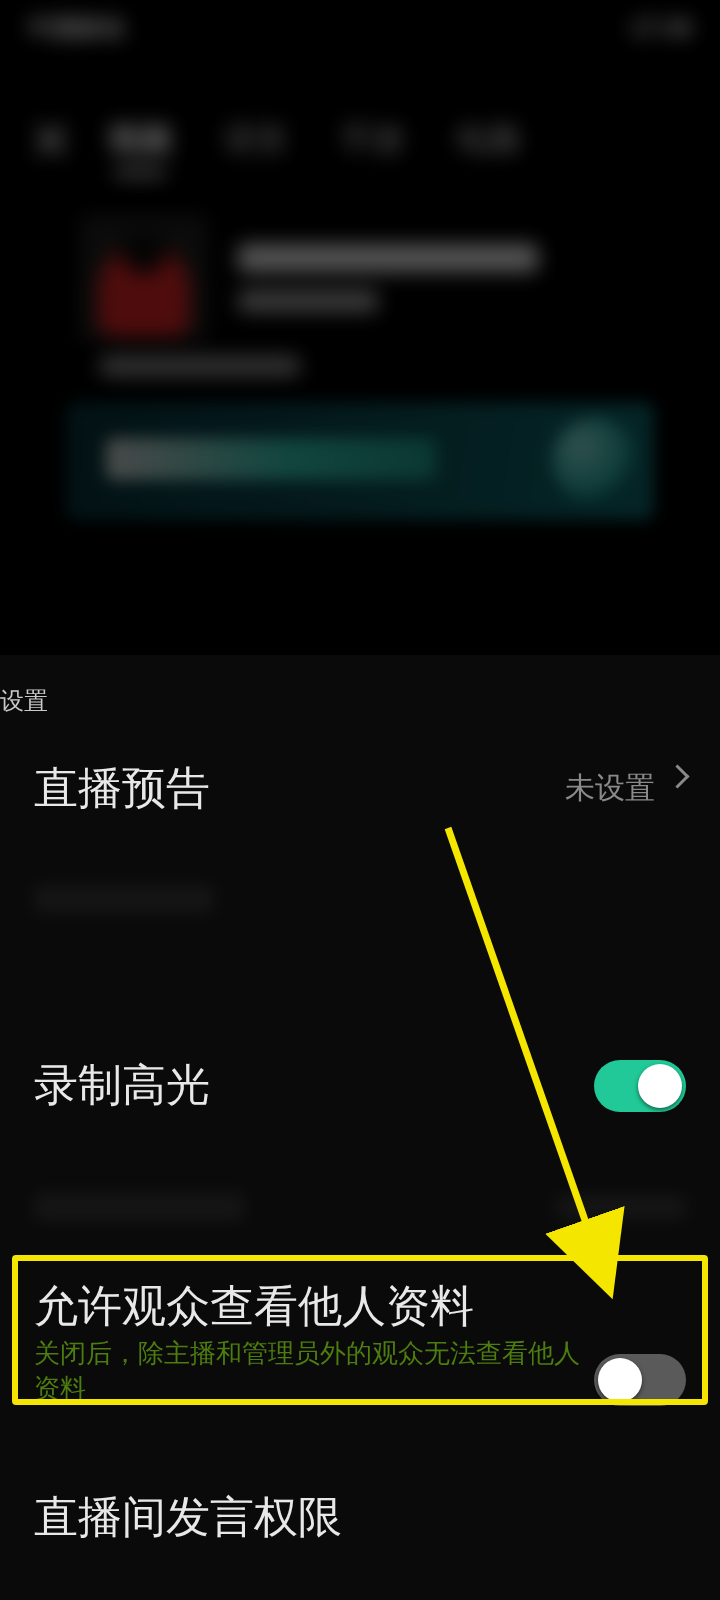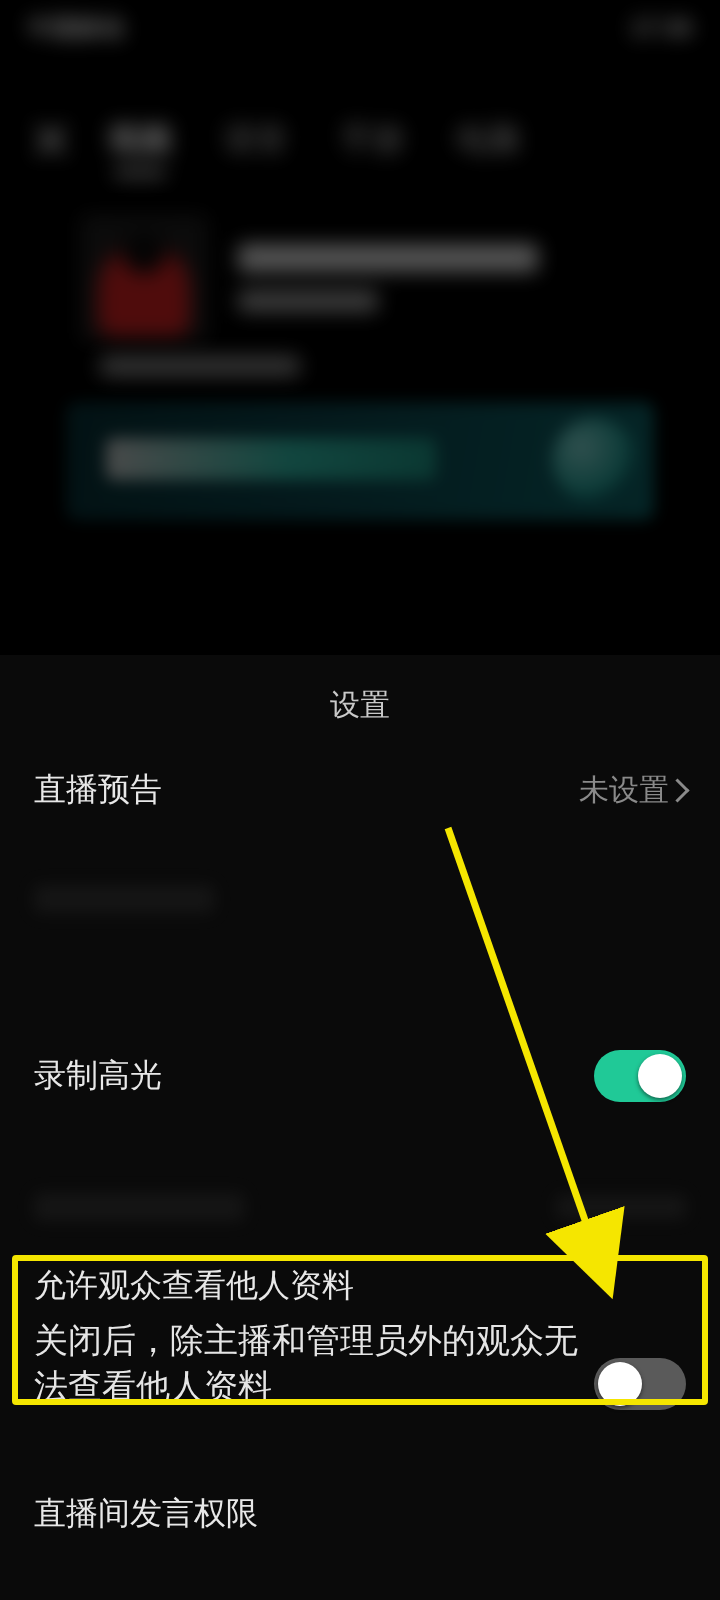--- a/index.html
+++ b/index.html
@@ -40,26 +40,26 @@
   .banner{position:absolute;left:66px;right:66px;top:402px;height:118px;
     border-radius:10px;background:linear-gradient(100deg,#08343a 0%,#0c4850 40%,#0f6a6e 100%)}
   .banner:after{content:"";position:absolute;right:18px;top:16px;width:84px;height:84px;
     background:radial-gradient(circle at 35% 35%,#8be7e2 0%,#22a79e 60%,transparent 72%);
     border-radius:50%}
   .banner-text{position:absolute;left:40px;top:36px;width:330px;height:42px;
     background:linear-gradient(90deg,#cfd3d3 0%,#34c8b4 55%,#1f9f8e 100%);
     border-radius:8px}
   
   .sheet{position:absolute;left:0;right:0;top:655px;bottom:0;background:#0a0a0a}
-  .sheet-title{text-align:center;font-size:30px;color:#c9c9c9;padding:30px 0 36px}
+  .sheet-title{font-size:24px;color:#c9c9c9;padding:30px 0 36px}
   .row{display:flex;align-items:center;justify-content:space-between;
     padding:26px 34px;box-sizing:border-box}
-  .row .label{font-size:32px;color:#e8e8e8}
-  .row .desc{font-size:34px;color:#e5e5e5;margin-top:10px}
-  .row .right{display:flex;align-items:center;color:#8a8a8a;font-size:30px}
+  .row .label{font-size:44px;color:#e8e8e8}
+  .row .desc{font-size:26px;color:#4d7c0f;}
+  .row .right{display:flex;align-items:flex-start;gap:14px;color:#8a8a8a;font-size:30px}
   .chevron{display:inline-block;width:14px;height:14px;border-top:3px solid #8a8a8a;
     border-right:3px solid #8a8a8a;transform:rotate(45deg)}
   
   .toggle{width:92px;height:52px;border-radius:26px;position:relative}
   .toggle .knob{position:absolute;top:4px;width:44px;height:44px;background:#fff;
     border-radius:50%;box-shadow:0 2px 4px rgba(0,0,0,.5)}
   .toggle.on{background:#20c997}
   .toggle.on .knob{right:4px}
   .toggle.off{background:#5a5a5a}
   .toggle.off .knob{left:4px}

